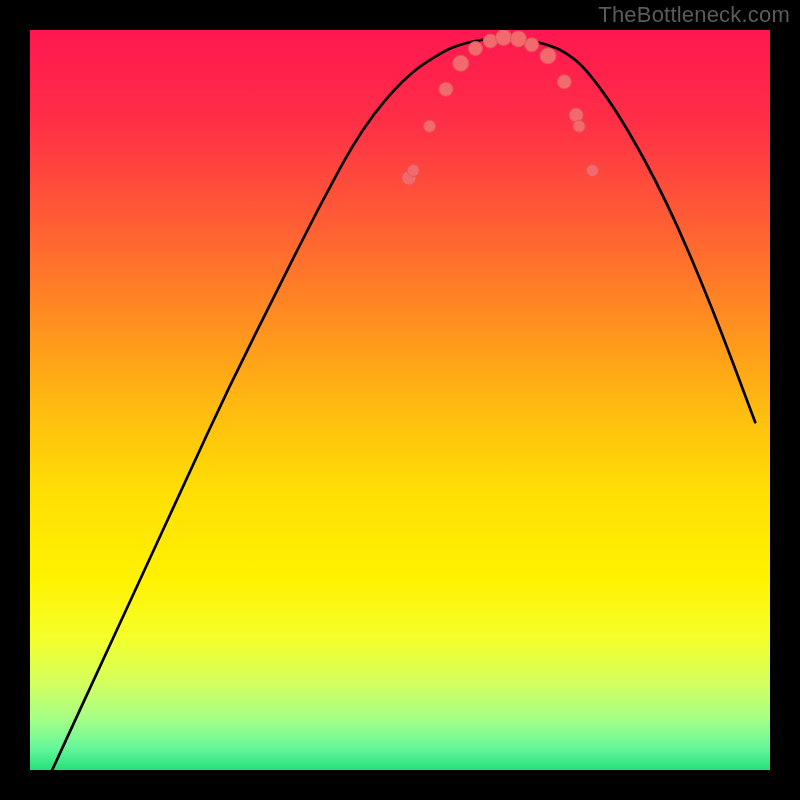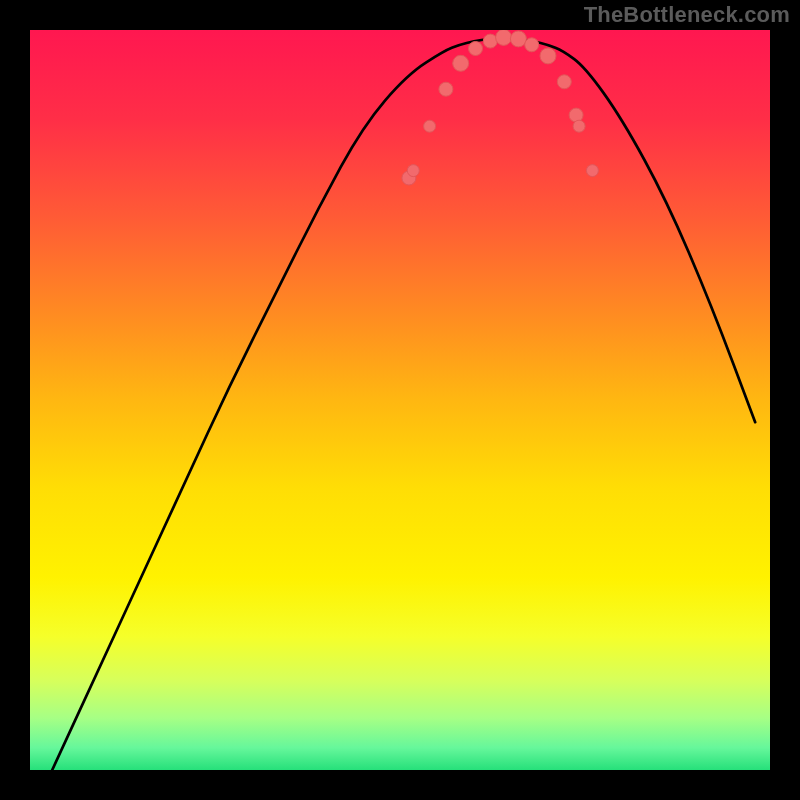--- a/index.html
+++ b/index.html
@@ -17,21 +17,21 @@
     width: 800px;
     height: 800px;
     background: #000;
   }
   .watermark {
     position: absolute;
     top: 2px;
     right: 10px;
     font-family: Arial, Helvetica, sans-serif;
     font-size: 22px;
-    font-weight: 700;
+    font-weight: 400;
     color: #5b5b5b;
     letter-spacing: 0.2px;
   }
   .plot-area {
     position: absolute;
     top: 30px;
     left: 30px;
     width: 740px;
     height: 740px;
     overflow: hidden;

